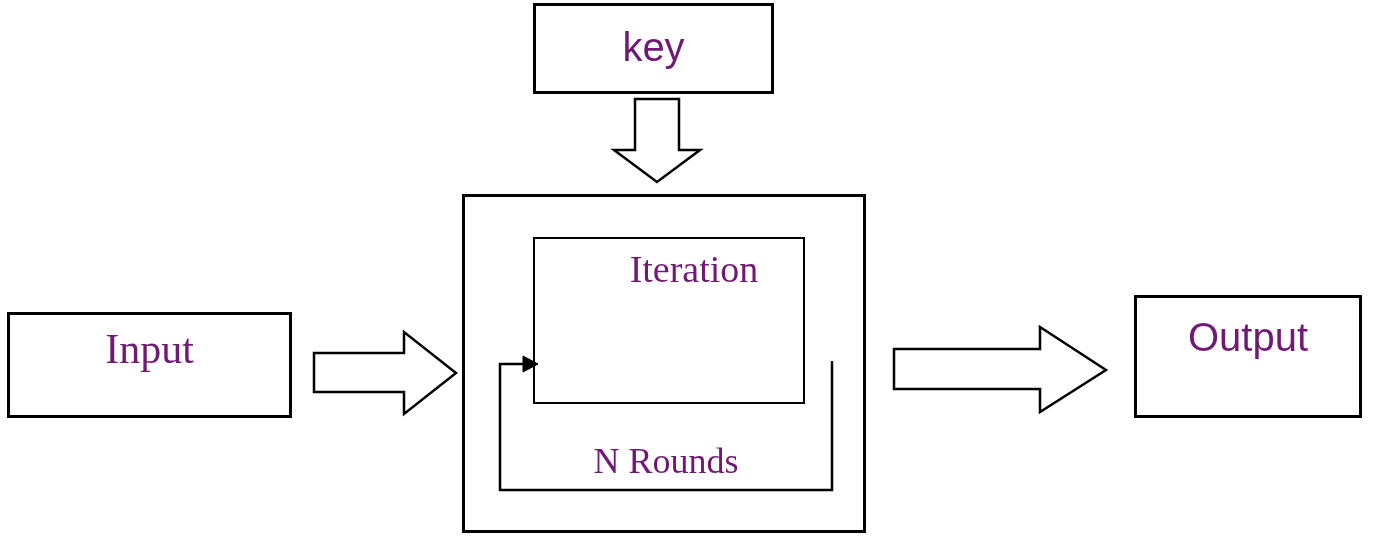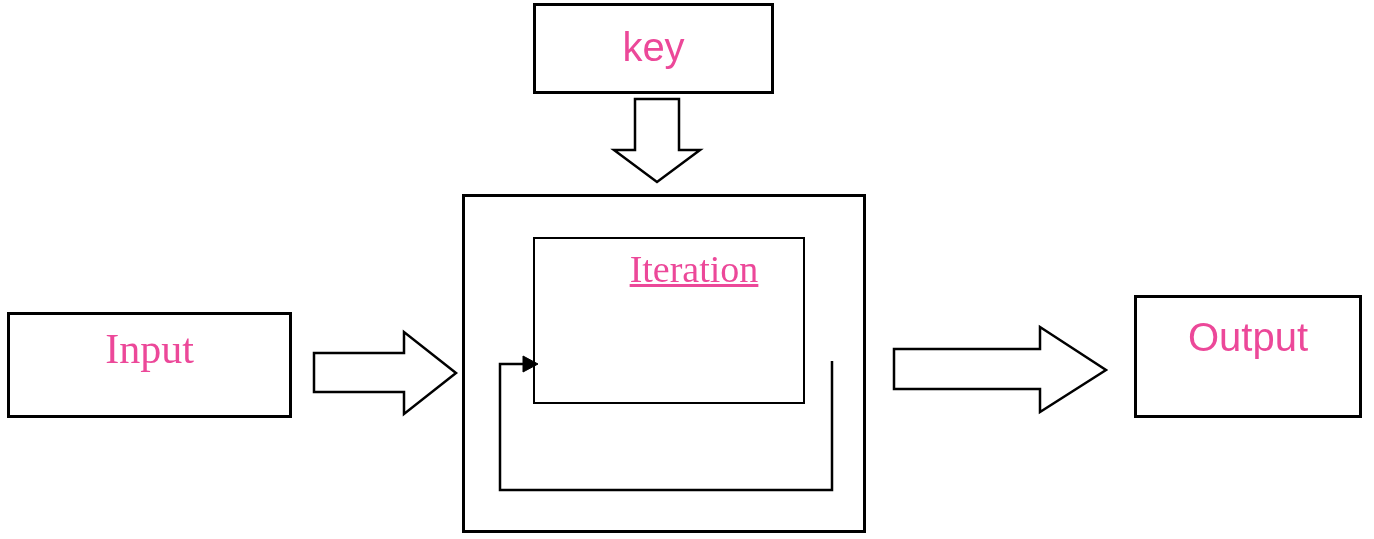--- a/index.html
+++ b/index.html
@@ -22,21 +22,21 @@
     box-sizing: border-box;
     border: 3px solid #000000;
     background: #ffffff;
   }
   .box-thin {
     border-width: 2px;
   }
   .label {
     position: absolute;
     text-align: center;
-    color: #ec4899;
+    color: #701a75;
     white-space: nowrap;
     line-height: 1;
   }
   .serif {
     font-family: "Liberation Serif", "DejaVu Serif", serif;
   }
   .sans {
     font-family: "Liberation Sans", "DejaVu Sans", sans-serif;
   }
   .arrow-svg {
@@ -63,26 +63,27 @@
   <div class="box" style="left:7px; top:312px; width:285px; height:106px;"></div>
   <div class="label serif" style="left:7px; top:328px; width:285px; font-size:42px;font-family:Liberation Serif, serif;">Input</div>
 
   <svg class="arrow-svg" width="145" height="86" style="left:313px; top:330px;" viewBox="0 0 145 86">
     <polygon points="1,23 91,23 91,2 143,43 91,84 91,62 1,62" fill="#ffffff" stroke="#000000" stroke-width="2.5" stroke-linejoin="miter"></polygon>
   </svg>
 
   <div class="box" style="left:462px; top:194px; width:404px; height:339px;"></div>
 
   <div class="box box-thin" style="left:533px; top:237px; width:272px; height:167px;"></div>
-  <div class="label serif" style="left:533px; top:250px; width:322px; font-size:38px;text-decoration:underline;">Iteration</div>
+  <div class="label serif" style="left:533px; top:250px; width:322px; font-size:38px;">Iteration</div>
 
   <svg class="loop-svg" width="360" height="150" style="left:490px; top:353px;" viewBox="0 0 360 150">
     <path d="M 342,8 L 342,137 L 10,137 L 10,11 L 36,11" fill="none" stroke="#000000" stroke-width="2.5" stroke-linejoin="miter"></path>
     <polygon points="33,3 48,11 33,19" fill="#000000" stroke="#000000" stroke-width="1"></polygon>
   </svg>
+  <div class="label serif" style="left:500px; top:443px; width:332px; font-size:36px;">N Rounds</div>
 
   <svg class="arrow-svg" width="215" height="90" style="left:893px; top:325px;" viewBox="0 0 215 90">
     <polygon points="1,24 147,24 147,2 213,45 147,87 147,64 1,64" fill="#ffffff" stroke="#000000" stroke-width="2.5" stroke-linejoin="miter"></polygon>
   </svg>
 
   <div class="box" style="left:1134px; top:295px; width:228px; height:123px;"></div>
   <div class="label sans" style="left:1134px; top:317px; width:228px; font-size:40px;">Output</div>
 
 </div>
 

